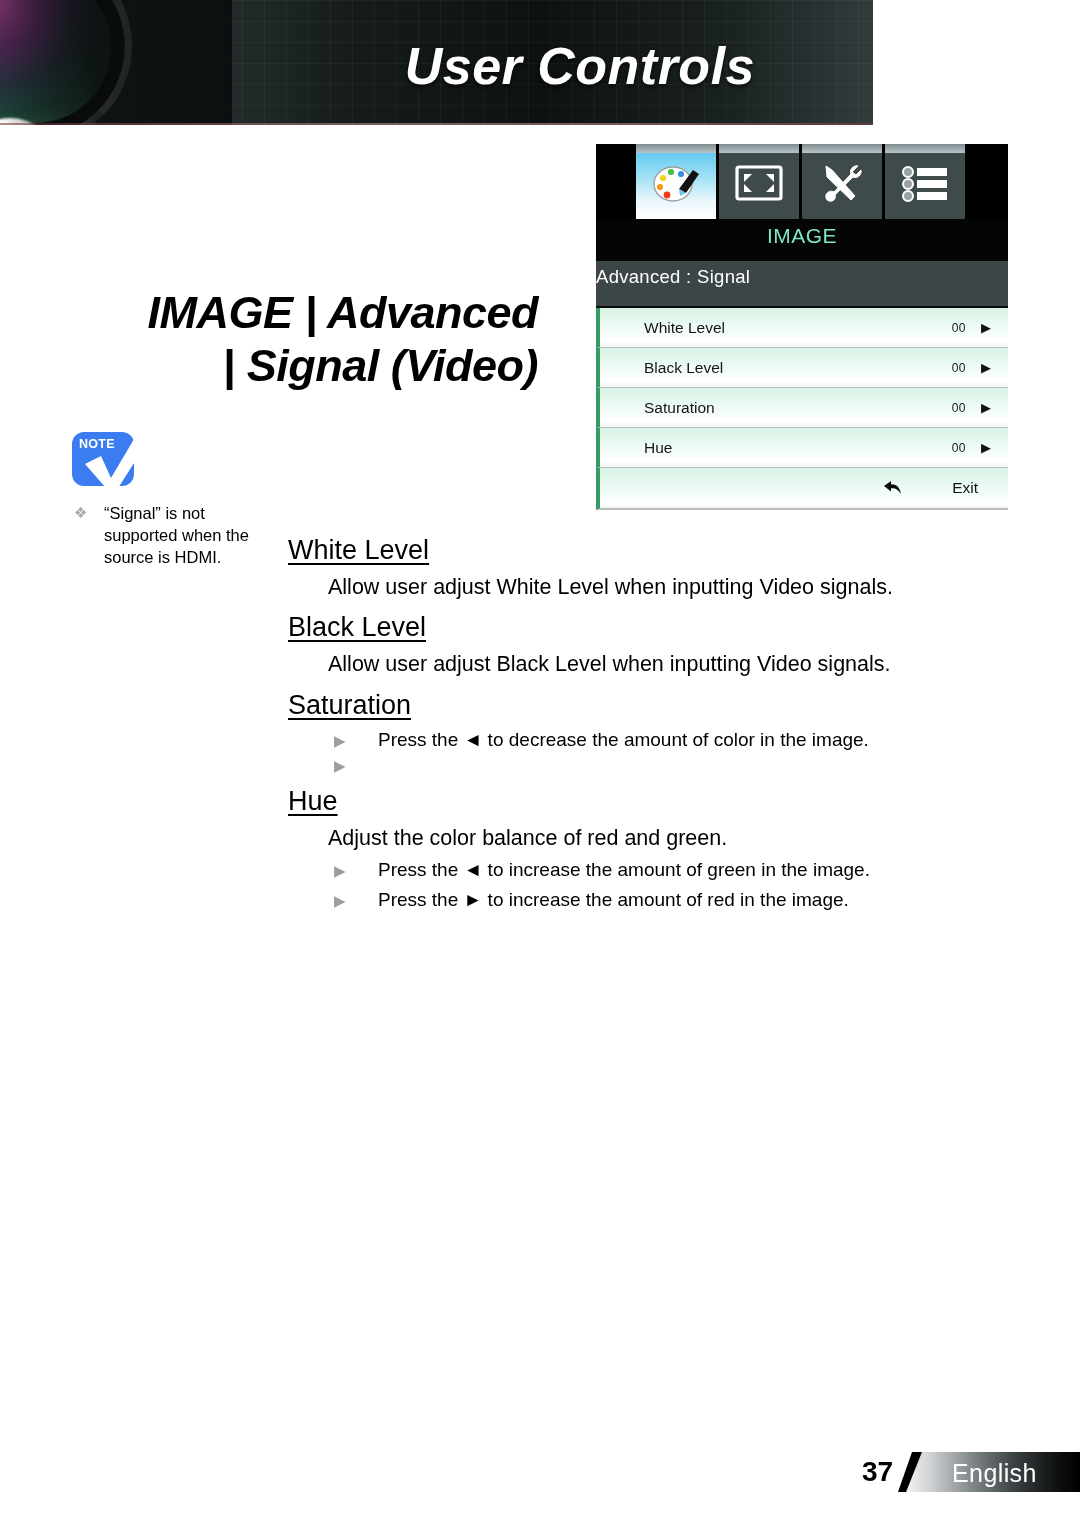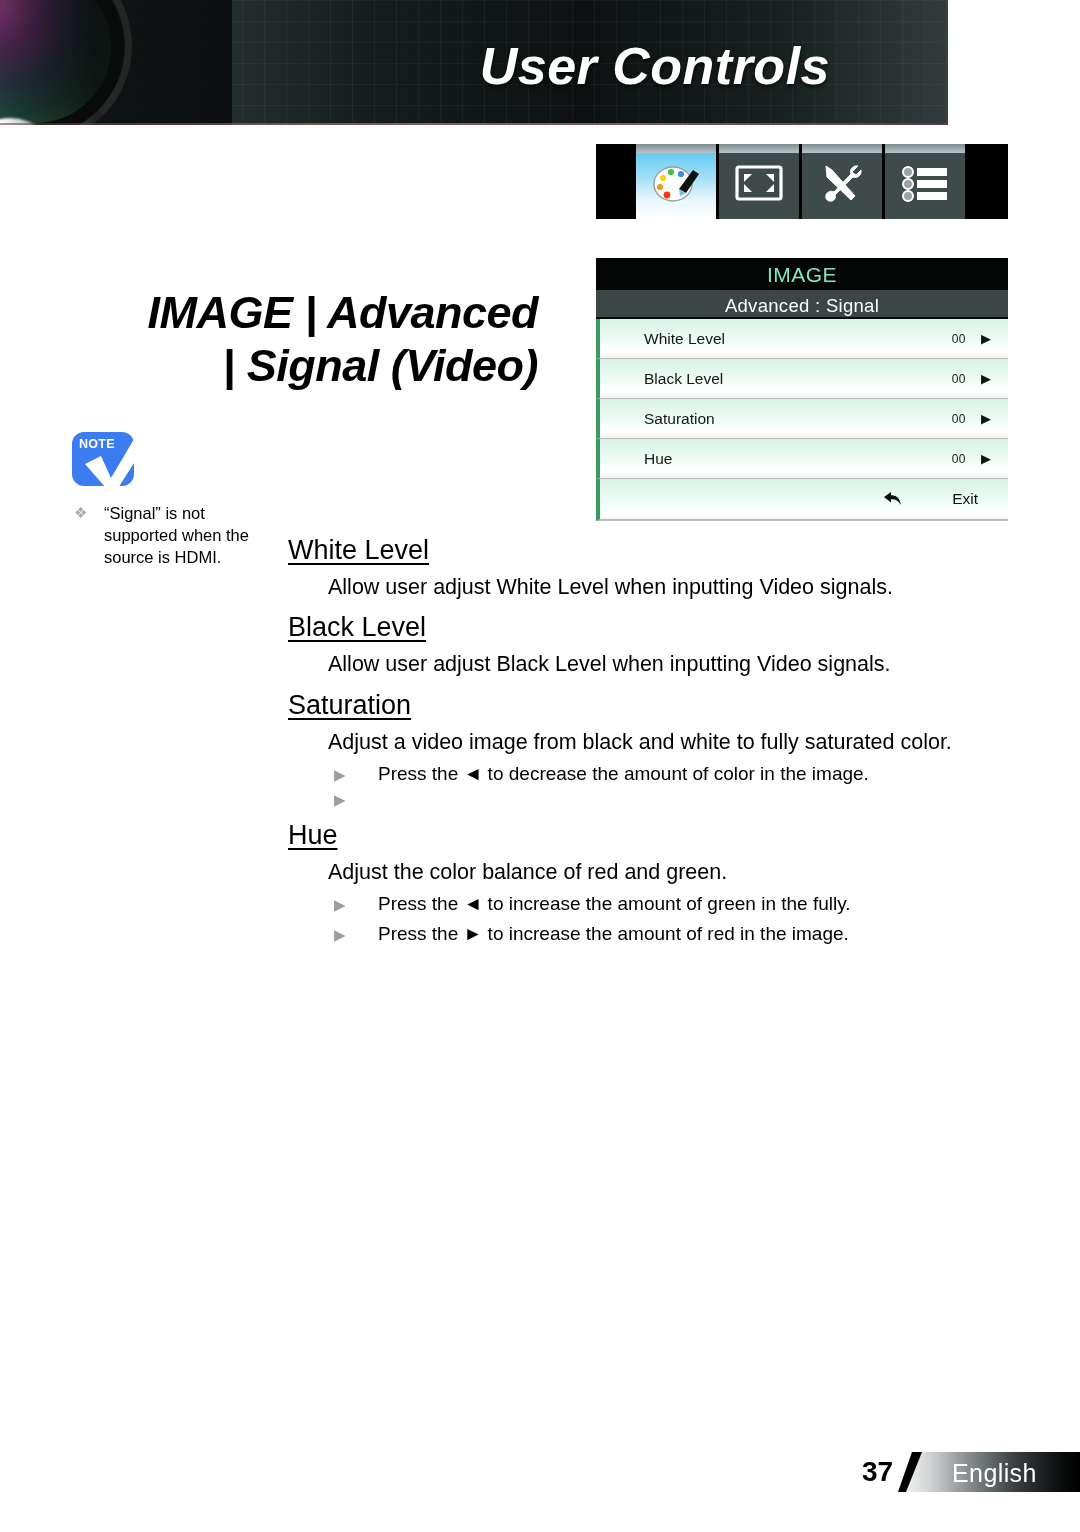--- a/index.html
+++ b/index.html
@@ -10,21 +10,21 @@
     background: #ffffff;
     font-family: "Liberation Sans", sans-serif;
     position: relative;
     overflow: hidden;
   }
 
   
   .header-banner {
     position: absolute;
     top: 0; left: 0;
-    width: 948px;
+    width: 873px;
     height: 125px;
     background:
       repeating-linear-gradient(to right,
         rgba(255,255,255,0.045) 0px, rgba(255,255,255,0.045) 1px,
         rgba(0,0,0,0) 1px, rgba(0,0,0,0) 22px),
       repeating-linear-gradient(to bottom,
         rgba(255,255,255,0.04) 0px, rgba(255,255,255,0.04) 1px,
         rgba(0,0,0,0) 1px, rgba(0,0,0,0) 21px),
       linear-gradient(to right, #3e4b4b 0%, #2a3434 18%, #161c1c 40%,
                       #0d1111 62%, #1b2222 84%, #323c3c 100%);
@@ -196,32 +196,31 @@
     border-right: 3px solid #000;
   }
   .osd-tab.active::before {
     background: linear-gradient(to bottom, #7e8c90, #b9c4c7);
   }
   .osd-tab .tabicon { position: relative; z-index: 2; margin-top: 6px; }
 
   .osd-header {
     background: #040606;
     text-align: center;
-    padding: 5px 0 3px;
-    margin-top: 39px;
+    padding: 5px 0 13px;
   }
   .osd-header-title {
     color: #7fe6c4;
     font-size: 21px;
     letter-spacing: .5px;
   }
   .osd-subheader {
     background: #3c4646;
-    text-align: center;
-    padding: 5px 0 0;
+    text-align: left;
+    padding: 5px 0 18px;
     border-bottom: 2px solid #0a0c0c;
   }
   .osd-subheader-title {
     color: #ffffff;
     font-size: 18.5px;
     letter-spacing: .3px;
   }
 
   .osd-row {
     position: relative;
@@ -473,34 +472,33 @@
 
 <div class="content">
 
   <div class="sec-heading">White Level</div>
   <div class="sec-desc">Allow user adjust White Level when inputting Video signals.</div>
 
   <div class="sec-heading">Black Level</div>
   <div class="sec-desc">Allow user adjust Black Level when inputting Video signals.</div>
 
   <div class="sec-heading">Saturation</div>
-  <div class="sec-desc">Adjust a video image from black and white to fully saturated color.</div>
   <div class="bullet-row">
     <span class="bullet-mark">▶</span>
     <span class="bullet-text">Press the ◄ to decrease the amount of color in the image.</span>
   </div>
   <div class="bullet-row">
     <span class="bullet-mark">▶</span>
   </div>
 
   <div class="sec-heading">Hue</div>
   <div class="sec-desc">Adjust the color balance of red and green.</div>
   <div class="bullet-row">
     <span class="bullet-mark">▶</span>
-    <span class="bullet-text">Press the ◄ to increase the amount of green in the fully.</span>
+    <span class="bullet-text">Press the ◄ to increase the amount of green in the image.</span>
   </div>
   <div class="bullet-row">
     <span class="bullet-mark">▶</span>
     <span class="bullet-text">Press the ► to increase the amount of red in the image.</span>
   </div>
 </div>
 
 <div class="footer">
   <span class="footer-page">37</span>
   <span class="footer-slash"></span>

